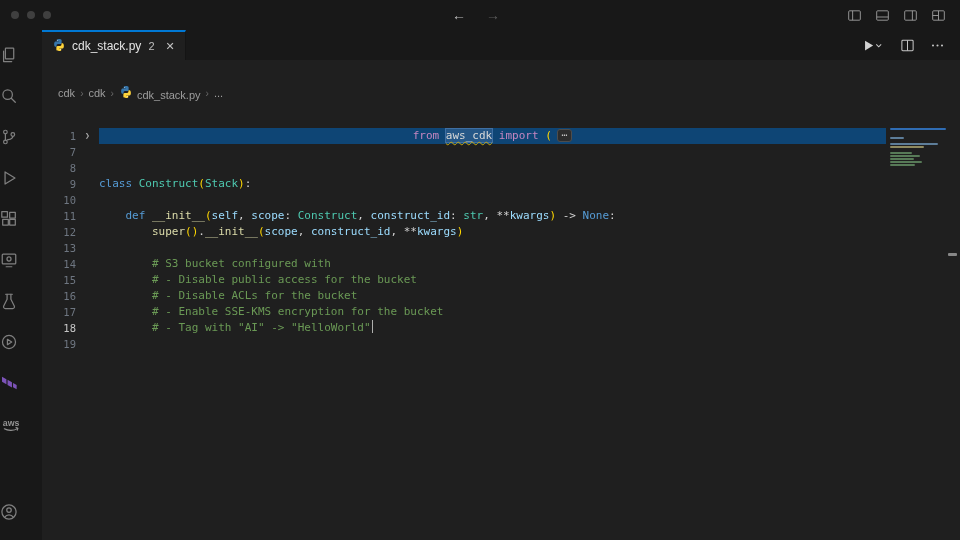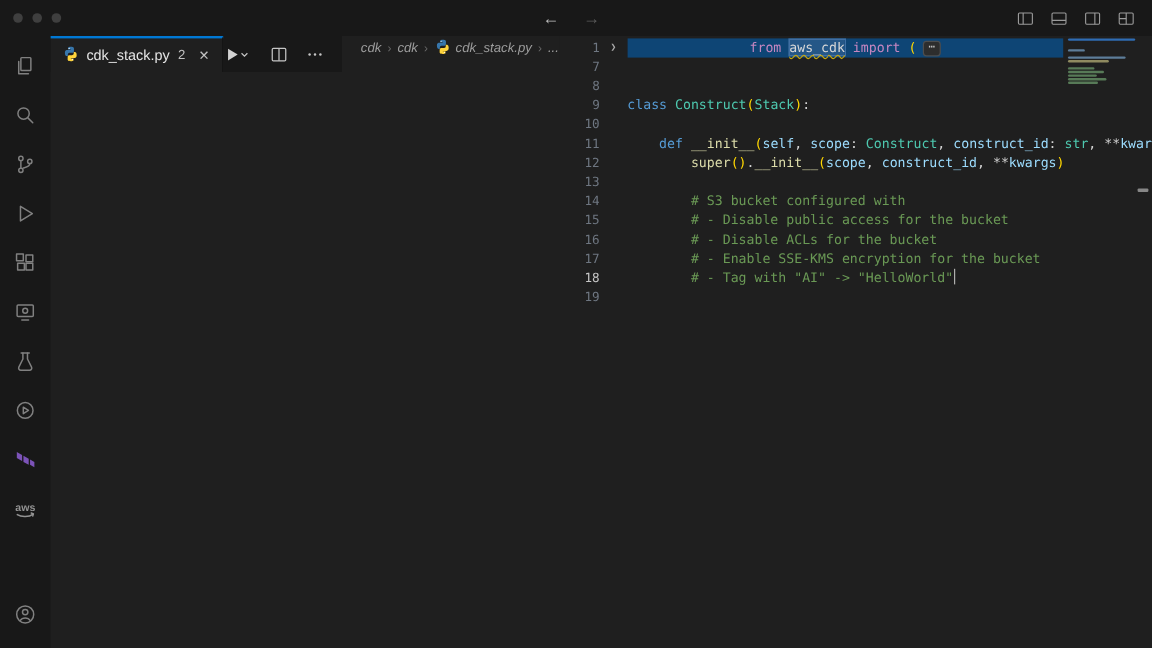--- a/index.html
+++ b/index.html
@@ -11,35 +11,35 @@
   .dots{display:flex;gap:8px;padding-left:11px;}
   .dot{width:8px;height:8px;border-radius:50%;background:#3f3f3f;}
   .nav{position:absolute;left:452px;top:0;height:30px;display:flex;gap:20px;align-items:center;font-size:14px;}
   .nav-back{color:#bdbdbd;}
   .nav-fwd{color:#5c5c5c;}
   .tb-icons{margin-left:auto;display:flex;gap:13px;padding-right:14px;align-items:center;}
   .tb-icon svg{stroke:#9b9b9b;fill:none;stroke-width:1;display:block;}
 
   
   .activitybar{position:absolute;left:0;top:30px;bottom:0;width:42px;background:#181818;display:flex;flex-direction:column;align-items:center;padding-top:4px;box-sizing:border-box;z-index:4;}
-  .ab-item{width:42px;height:41px;display:flex;align-items:center;justify-content:center;opacity:.95;}
+  .ab-item{width:42px;height:41px;display:flex;align-items:center;justify-content:flex-start;opacity:.95;}
   .ab-item svg{stroke:#868686;fill:none;stroke-width:1.1;stroke-linecap:round;stroke-linejoin:round;display:block;}
   .ab-bottom{margin-top:auto;margin-bottom:8px;}
 
   
-  .main{position:absolute;left:42px;top:30px;right:0;bottom:0;display:flex;flex-direction:row;background:#1f1f1f;}
+  .main{position:absolute;left:42px;top:30px;right:0;bottom:0;display:flex;flex-direction:column;background:#1f1f1f;gap:23px;}
   .tabbar{height:30px;background:#181818;display:flex;align-items:stretch;}
   .tab{display:flex;align-items:center;gap:6px;padding:0 10px;background:#1f1f1f;border-top:2px solid #0078d4;border-right:1px solid #141414;font-size:12px;color:#e4e4e4;box-sizing:border-box;}
   .tab-badge{color:#bfbfbf;font-size:11px;margin-left:1px;}
   .tab-close{color:#c2c2c2;font-size:11px;margin-left:5px;cursor:pointer;}
   .editor-actions{margin-left:auto;display:flex;align-items:center;gap:15px;padding-right:15px;color:#c5c5c5;}
   .ea-icon svg{stroke:#c5c5c5;fill:none;stroke-width:1.1;display:block;}
 
   .breadcrumbs{height:20px;display:flex;align-items:center;gap:5px;padding-left:16px;font-size:11px;color:#9d9d9d;background:#1f1f1f;}
-  .crumb{cursor:pointer;display:flex;align-items:center;gap:4px;font-style:italic;}
+  .crumb{cursor:pointer;display:flex;align-items:flex-end;gap:4px;}
   .crumb-sep{color:#686868;font-size:10px;}
 
   
   .code{flex:1;position:relative;font-family:"DejaVu Sans Mono",monospace;font-size:11px;line-height:16px;padding-top:2px;overflow:hidden;}
   .line{display:flex;height:16px;white-space:pre;align-items:center;}
   .ln{width:34px;text-align:right;color:#6e7681;flex:none;font-size:10.5px;}
   .ln.active{color:#c6c6c6;}
   .fold{width:23px;text-align:center;color:#ababab;flex:none;font-size:8px;}
   .content{flex:1;margin-right:74px;height:16px;}
   .line.selected .content{background:#0e4575;text-align:center;}

